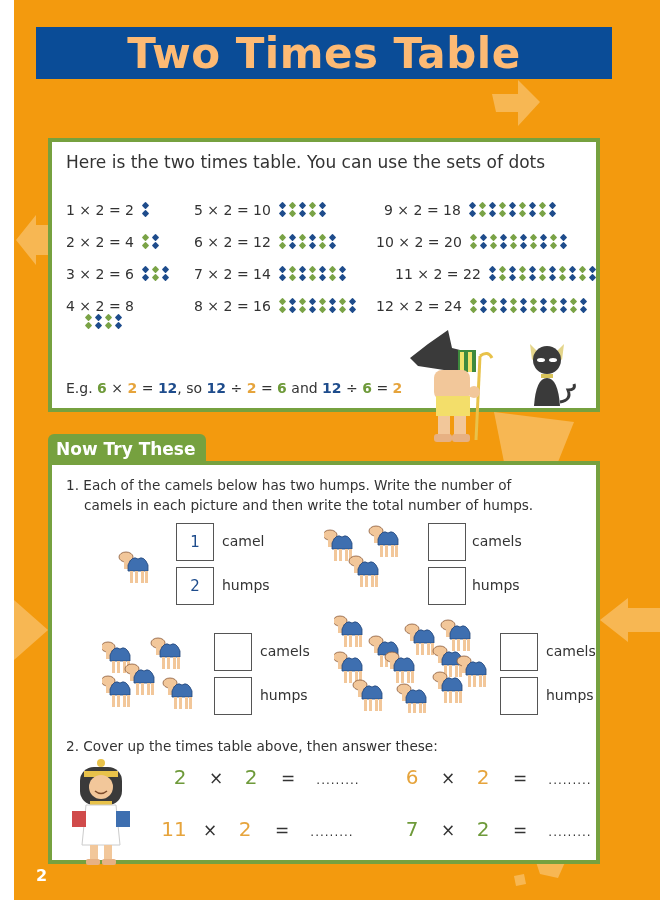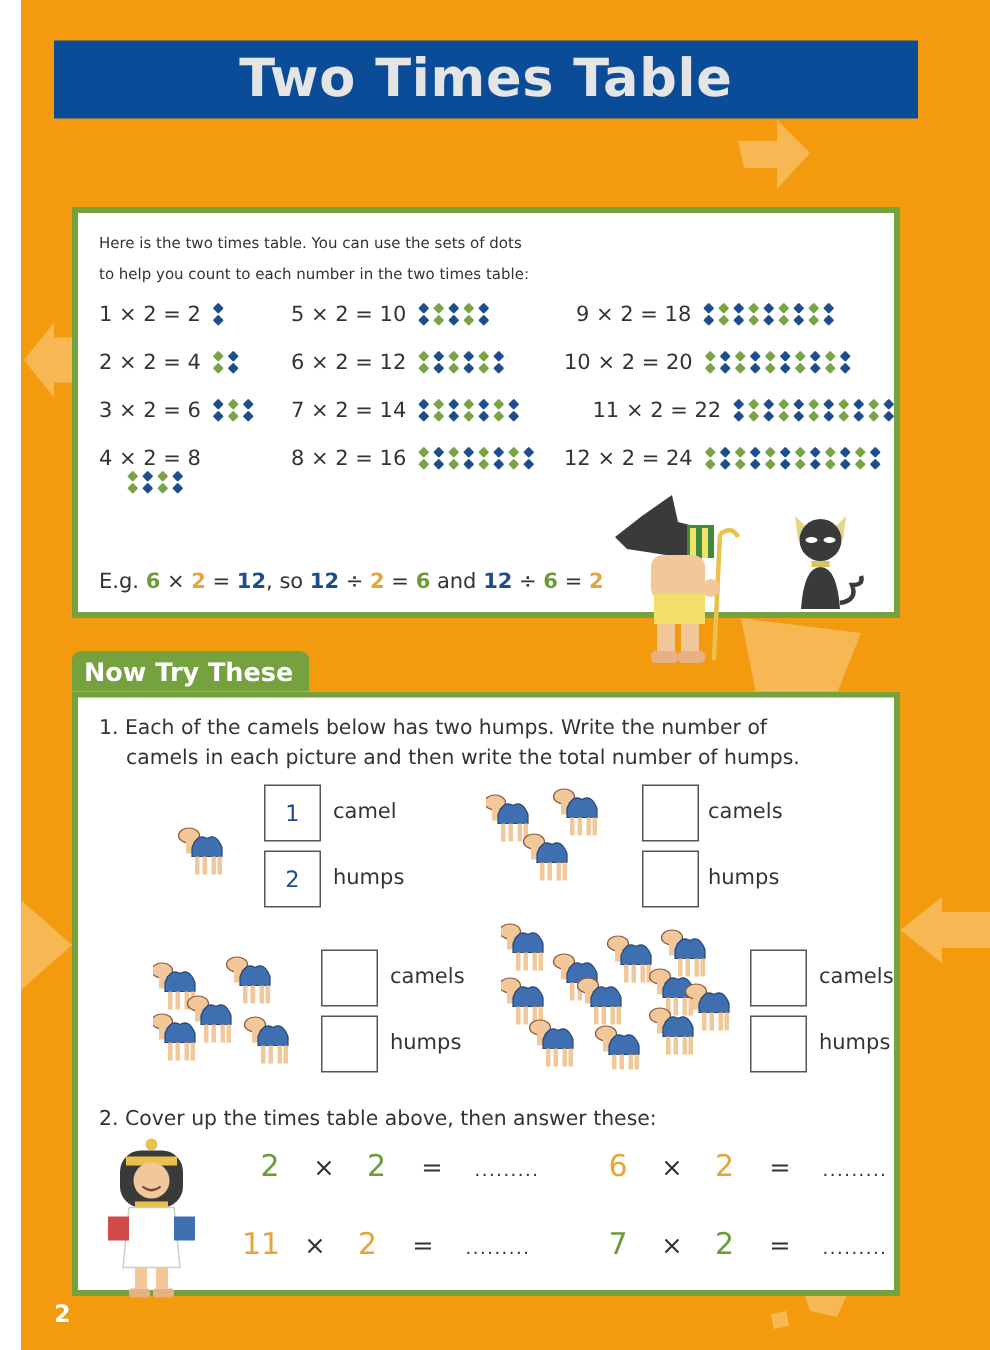--- a/index.html
+++ b/index.html
@@ -15,34 +15,34 @@
     background: #F39A0E;
     overflow: hidden;
   }
   .deco { position: absolute; opacity: 0.55; }
   .title-bar {
     position: absolute; left: 22px; top: 27px; width: 576px; height: 52px;
     background: #0A4C97;
     display: flex; align-items: center; justify-content: center;
   }
   .title-bar h1 {
-    color: #e5e5e5; font-family: "DejaVu Sans", sans-serif; font-weight: bold;
-    font-size: 35px; letter-spacing: 0.5px;
+    color: #fdba74; font-family: "DejaVu Sans", sans-serif; font-weight: bold;
+    font-size: 42px; letter-spacing: 0.5px;
   }
   .tab {
     position: absolute; background: #76A13F; color: #fff;
     font-weight: bold; font-size: 17px; padding: 5px 10px 4px 8px;
     border-radius: 6px 6px 0 0;
   }
   .panel {
     position: absolute; background: #fff; border: 4px solid #76A13F;
   }
   .panel1 { left: 34px; top: 138px; width: 552px; height: 274px; }
   .panel2 { left: 34px; top: 461px; width: 552px; height: 403px; }
-  .intro { position: absolute; left: 14px; top: 10px; font-size: 10px; line-height: 21px; color: #333; }
+  .intro { position: absolute; left: 14px; top: 10px; font-size: 17px; line-height: 21px; color: #333; }
   .facts { position: absolute; left: 14px; top: 60px; width: 530px; }
   .fact { position: absolute; display: flex; align-items: center; font-size: 14px; color: #333; white-space: nowrap; }
   .fact .eq { display: inline-block; text-align: left; }
   .dots { display: inline-grid; grid-auto-flow: column; grid-template-rows: 8px 8px; gap: 0 3px; margin-left: 8px; }
   .dot { width: 7px; height: 7px; transform: rotate(45deg) scale(0.75); border-radius: 1px; }
   .dot.b { background: #1E4C8C; }
   .dot.g { background: #7AA346; }
   .divide { position: absolute; left: 14px; top: 192px; font-size: 13.6px; line-height: 20px; color: #333; }
   .example { position: absolute; left: 14px; top: 238px; font-size: 14px; color: #333; }
   .example .g { color: #6E9A3A; font-weight: bold; }
@@ -89,21 +89,20 @@
     <polygon points="8,16 18,14 20,24 10,26" fill="#FBD08C"></polygon>
   </svg>
 
   <div class="title-bar">
     <h1>Two Times Table</h1>
   </div>
 
   <div class="panel panel1">
     <div class="intro">
       <div>Here is the two times table.  You can use the sets of dots</div>
-      <div>to help you count to each number in the two times table:</div>
     </div>
 
     <div class="facts" id="facts">
         <div class="fact" style="left: 0px; top: 0px;">
           <span class="eq">1 × 2 = 2</span>
           <span class="dots">
             <span class="dot b"></span>
             <span class="dot b"></span>
           </span>
         </div>

